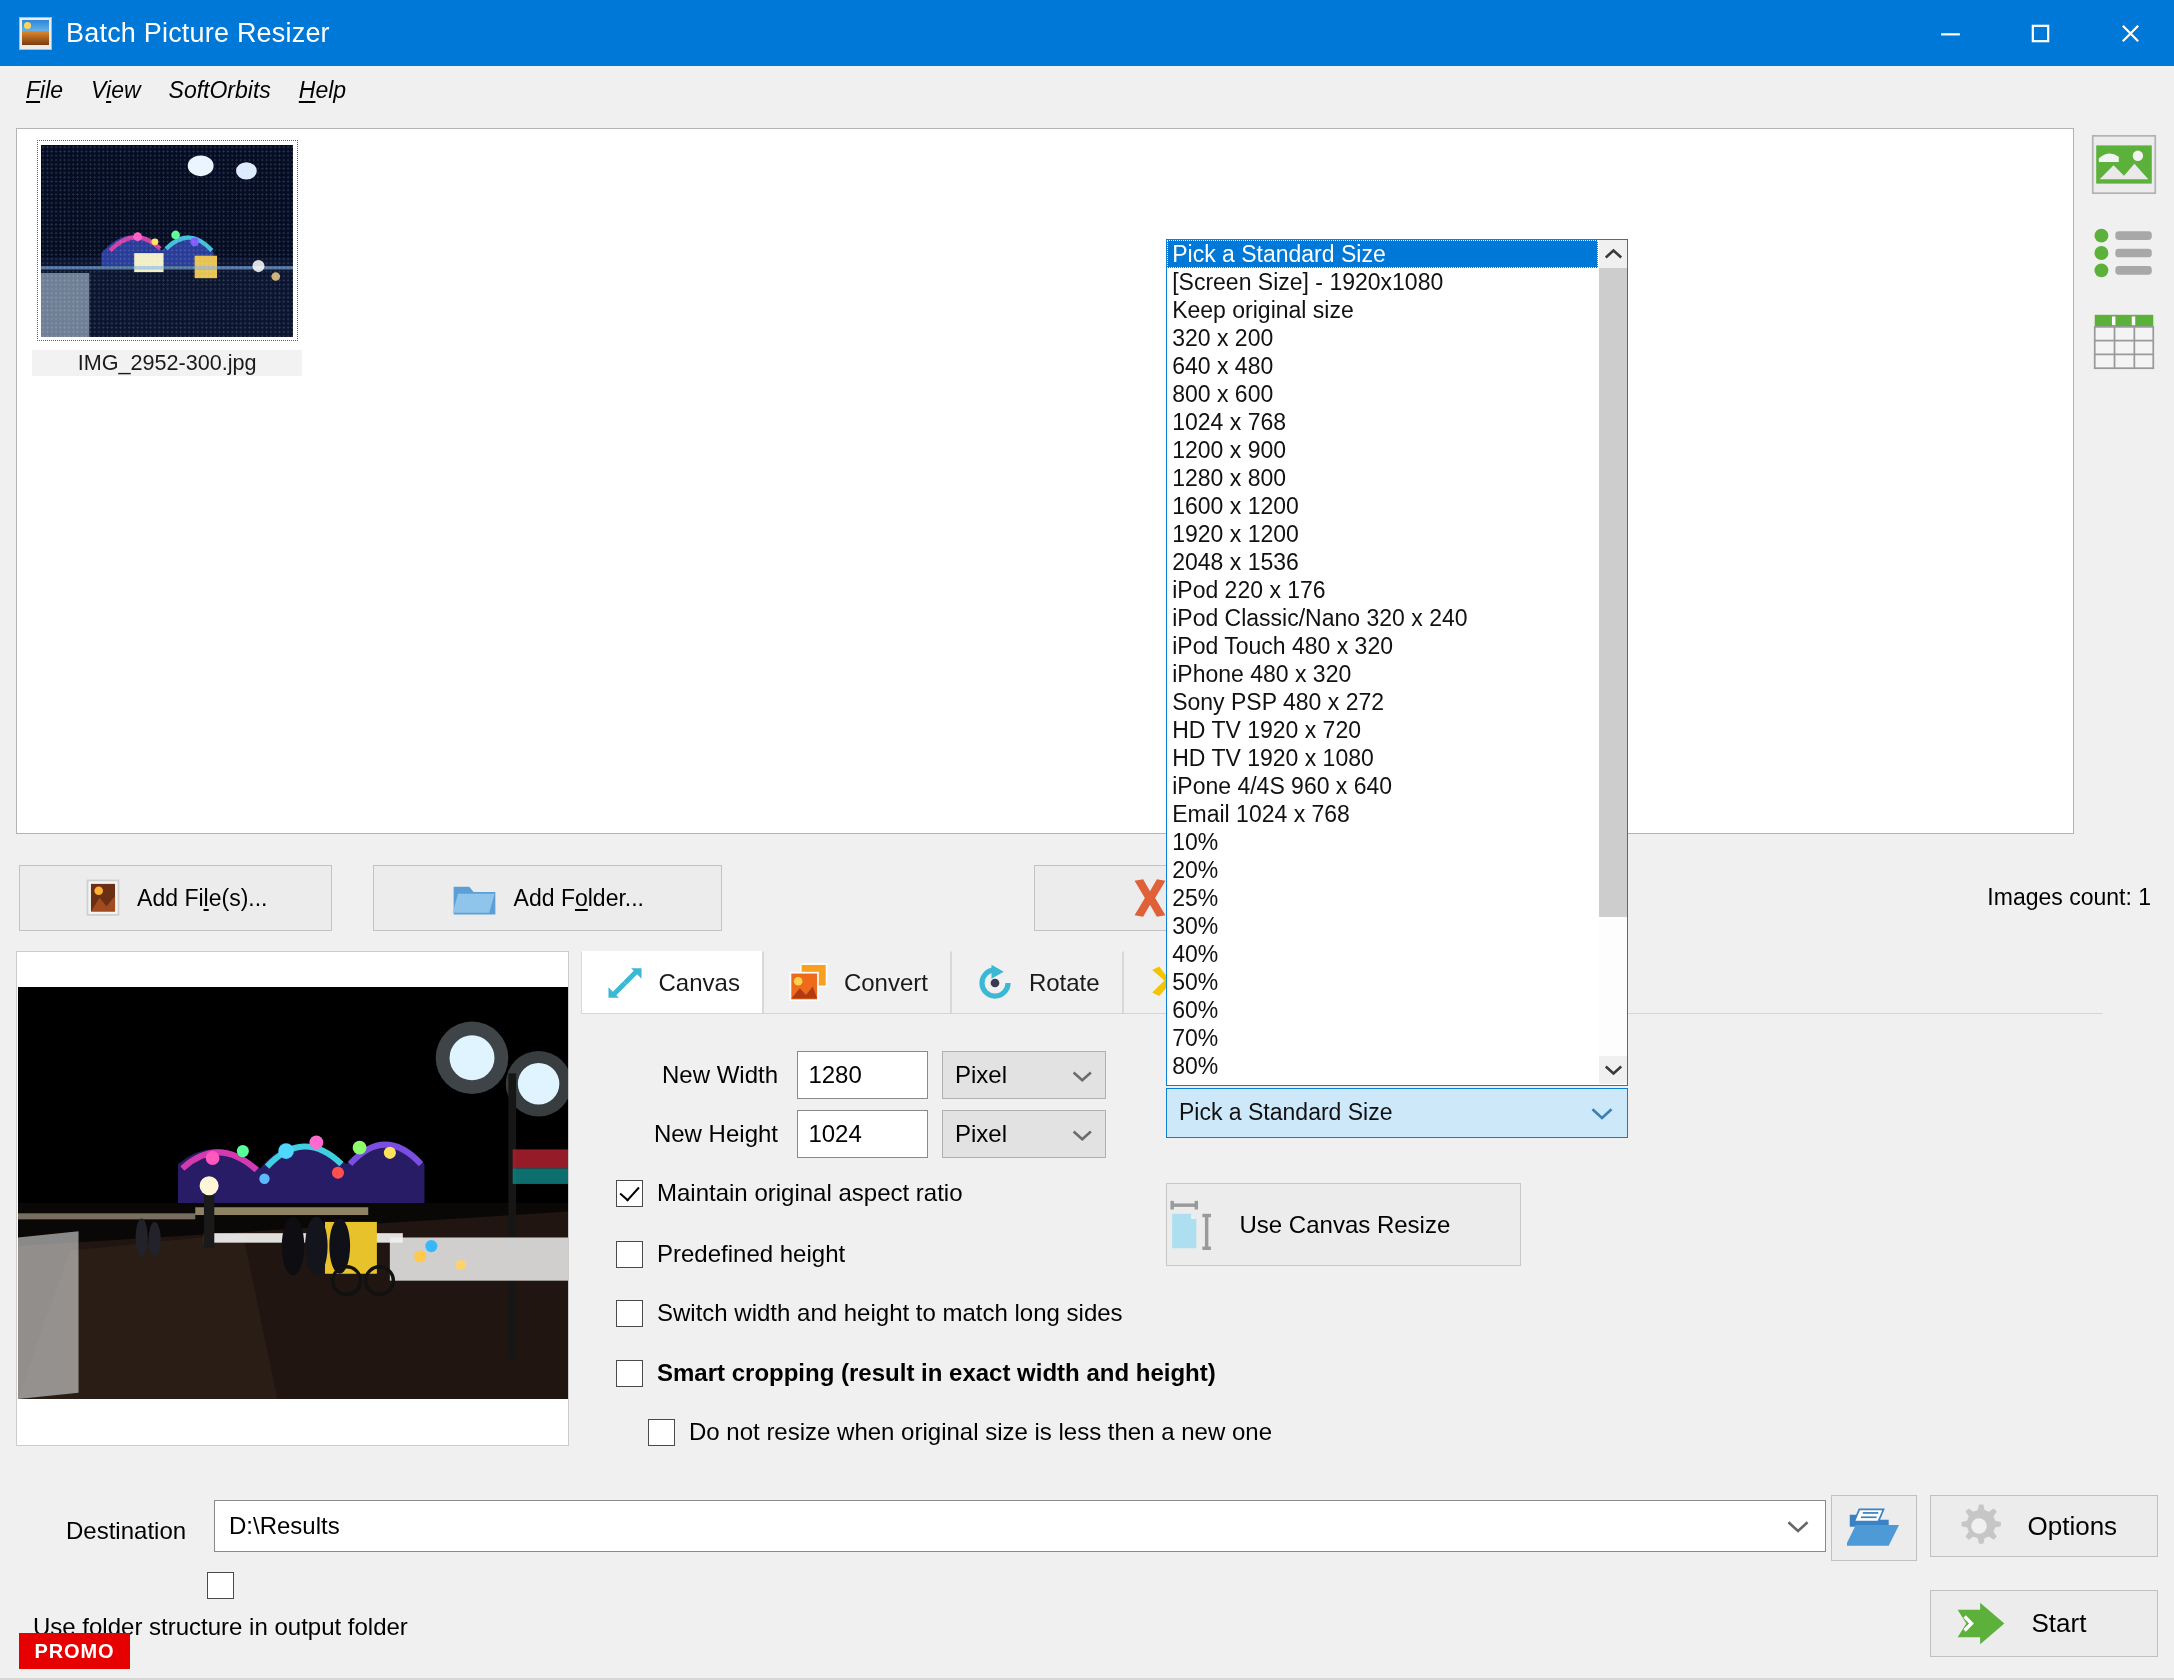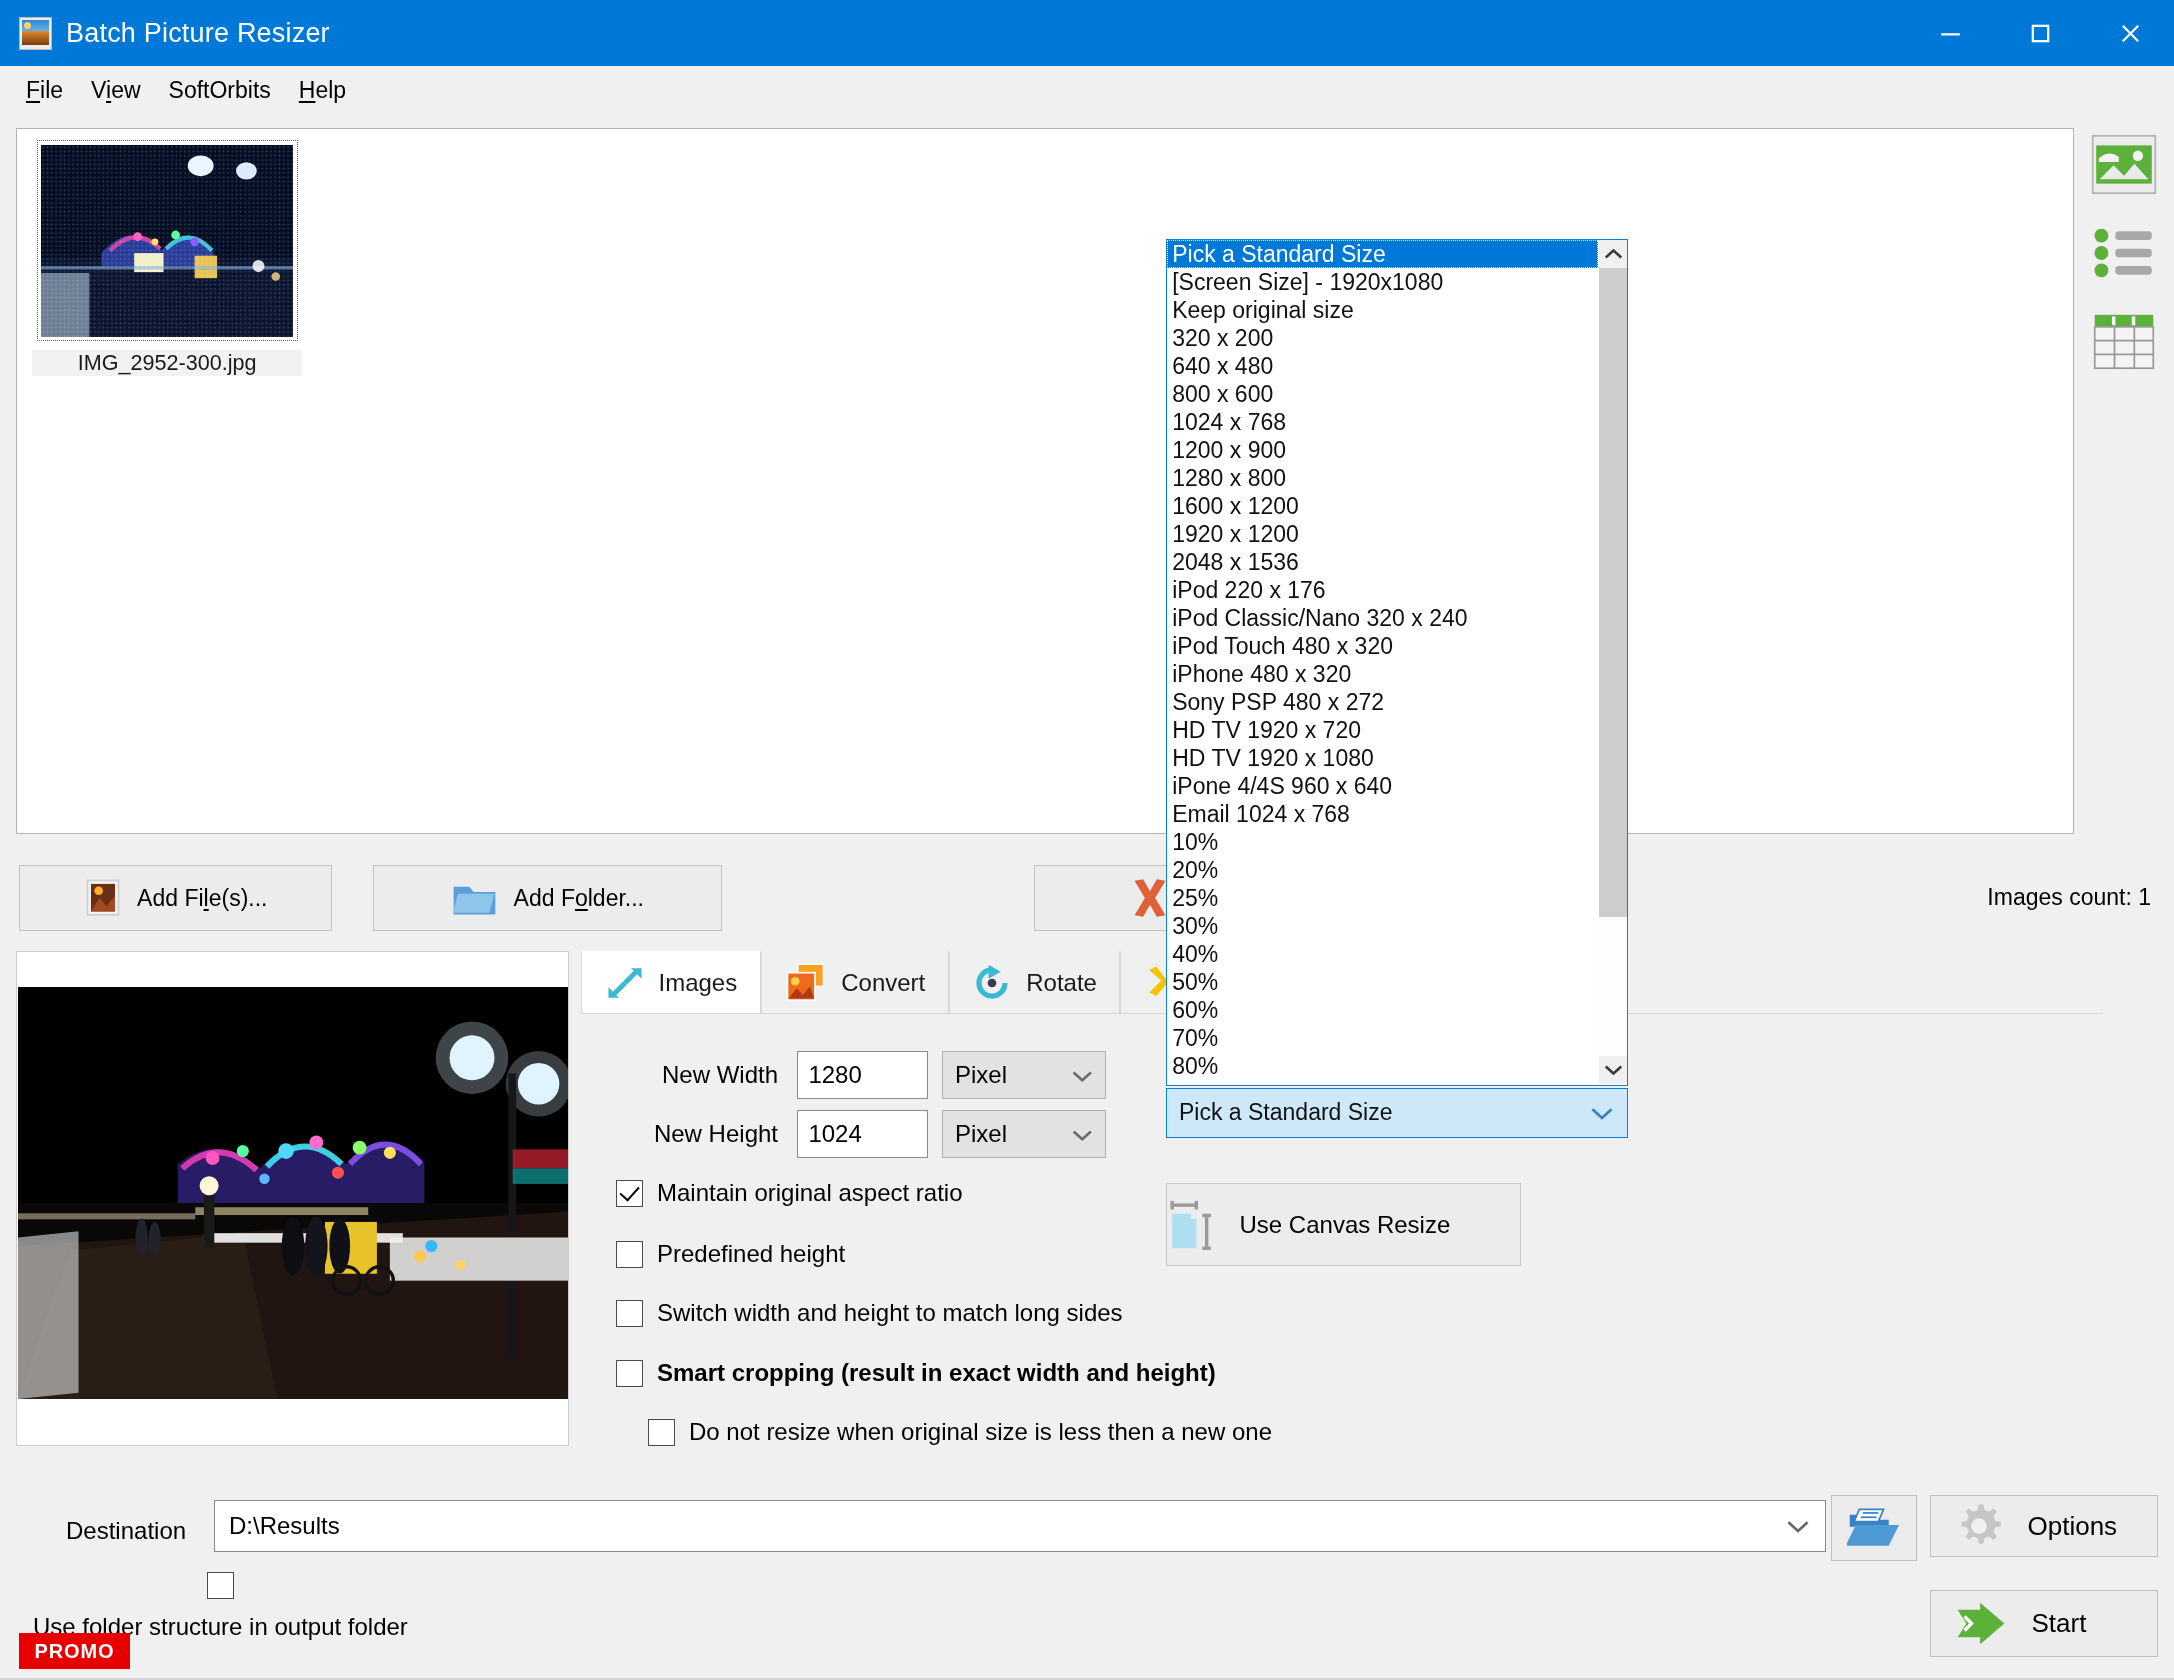--- a/index.html
+++ b/index.html
@@ -29,21 +29,21 @@
   }
   .win-controls { margin-left:auto; display:flex; height:66px; }
   .win-btn { width:90px; height:66px; display:flex; align-items:center; justify-content:center; }
   .win-btn svg { display:block; }
 
   
   .menubar {
     position:absolute; left:0; top:66px; width:2175px; height:48px;
     background:#f0f0f0; display:flex; align-items:center; padding-left:12px;
   }
-  .menu-item { font-size: 23px; color:#000; padding: 3.5px 14px; }
+  .menu-item { font-size: 23px; color:#000; padding: 3.5px 14px; font-style: italic; }
   .menu-item u { text-decoration: underline; text-underline-offset: 2.6px; }
 
   
   .filelist {
     position:absolute; left:15.6px; top:128px; width:2058px; height:706px;
     background:#ffffff; border:0.9px solid #b4b4b4;
   }
   .thumb-cell { position:absolute; left:7px; top:7px; width:259px; height:251px; }
   .thumb-focus {
     position:absolute; left:14px; top:5.2px; width:259px; height:199px;
@@ -352,21 +352,21 @@
     </div>
   </div>
 
   <div class="tabpanel">
     <div class="tabstrip">
       <div class="tab active">
         <svg width="40" height="40" viewBox="0 0 46 46">
           <path d="M30 6 L42 6 L42 18 L37 13 L25 25 L21 21 L33 9 Z" fill="#3bb8d4"></path>
           <path d="M16 40 L4 40 L4 28 L9 33 L21 21 L25 25 L13 37 Z" fill="#3bb8d4"></path>
         </svg>
-        <span>Images</span>
+        <span>Canvas</span>
       </div>
       <div class="tab">
         <svg width="43" height="42" viewBox="0 0 50 48">
           <rect x="16" y="2" width="30" height="26" fill="#f7a022" stroke="#fff" stroke-width="2"></rect>
           <rect x="4" y="12" width="32" height="32" fill="#f06a1c" stroke="#fff" stroke-width="2"></rect>
           <circle cx="13" cy="22" r="5" fill="#ffd24d"></circle>
           <path d="M5 42 L15 30 L22 38 L30 28 L35 42 Z" fill="#b03a12"></path>
         </svg>
         <span>Convert</span>
       </div>

